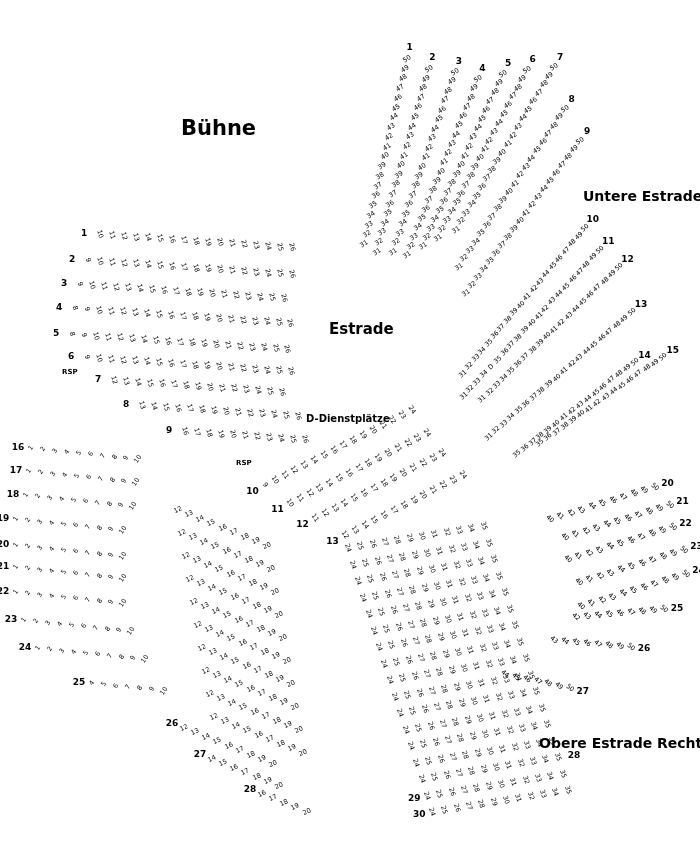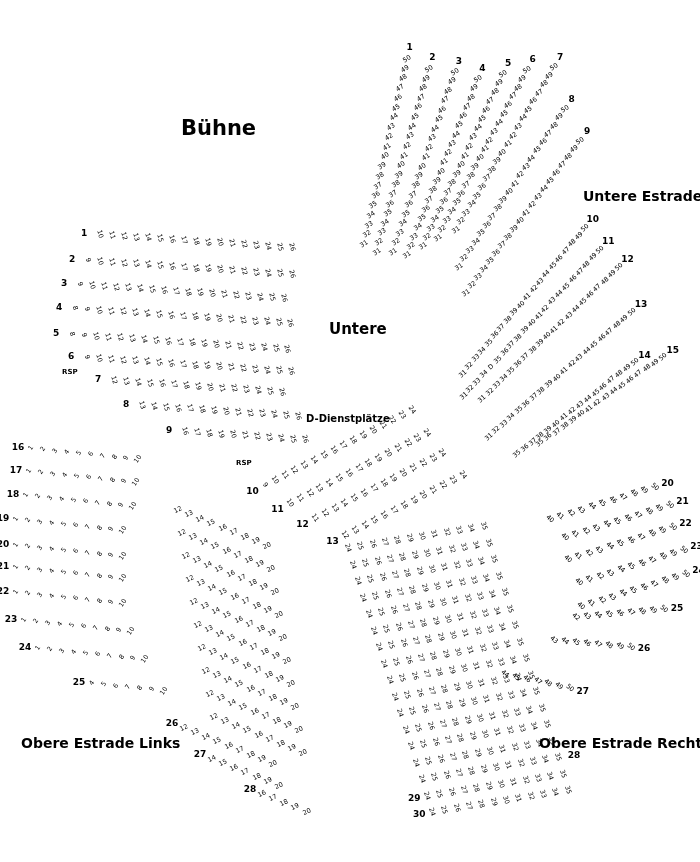--- a/index.html
+++ b/index.html
@@ -26,23 +26,22 @@
   .rowlabel{
     position:absolute;font-size:9px;font-weight:bold;line-height:1;
     white-space:nowrap;transform-origin:center;
   }
 </style>
 </head>
 <body>
 
 <div id="hall">
   <div class="biglabel lbl-buehne">Bühne</div>
-  <div class="biglabel lbl-parkett">Untere</div>
+  <div class="biglabel lbl-parkett">Estrade</div>
   <div class="biglabel lbl-untere">Untere Estrade</div>
-  <div class="biglabel lbl-links">Obere Estrade Links</div>
   <div class="biglabel lbl-rechts">Obere Estrade Rechts</div>
   <div class="biglabel lbl-dienst">D-Dienstplätze</div>
   <div class="biglabel lbl-rsp lbl-rsp-left">RSP</div>
   <div class="biglabel lbl-rsp lbl-rsp-center">RSP</div>
 <span class="seat" style="left: 100px; top: 234px; transform: translate(-50%, -50%) rotate(75deg);">10</span>
     <span class="seat" style="left: 111.971px; top: 234.837px; transform: translate(-50%, -50%) rotate(75deg);">11</span>
     <span class="seat" style="left: 123.942px; top: 235.674px; transform: translate(-50%, -50%) rotate(75deg);">12</span>
     <span class="seat" style="left: 135.912px; top: 236.511px; transform: translate(-50%, -50%) rotate(75deg);">13</span>
     <span class="seat" style="left: 147.883px; top: 237.348px; transform: translate(-50%, -50%) rotate(75deg);">14</span>
     <span class="seat" style="left: 159.854px; top: 238.185px; transform: translate(-50%, -50%) rotate(75deg);">15</span>

